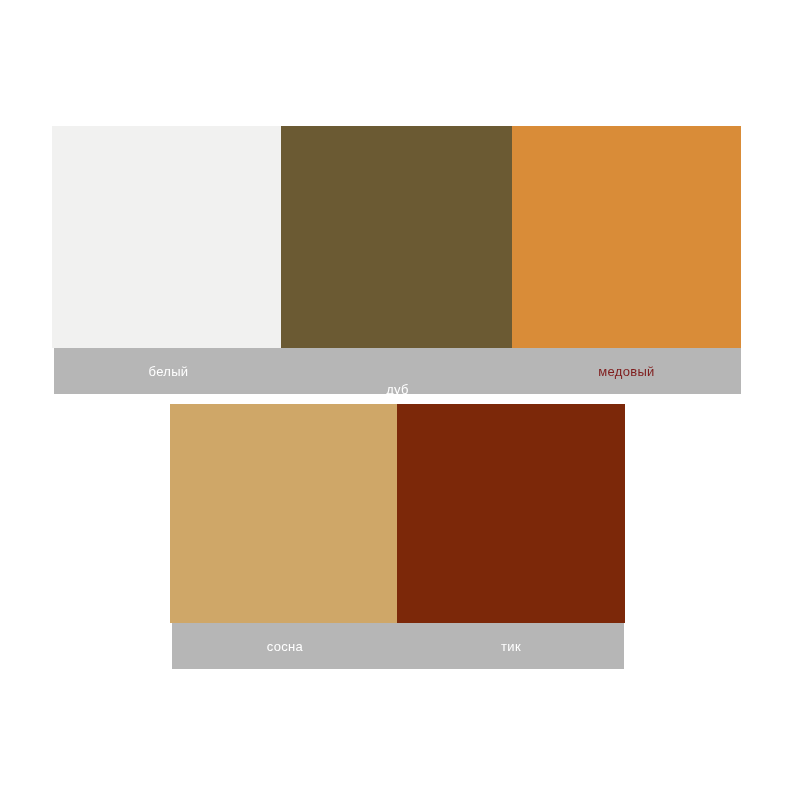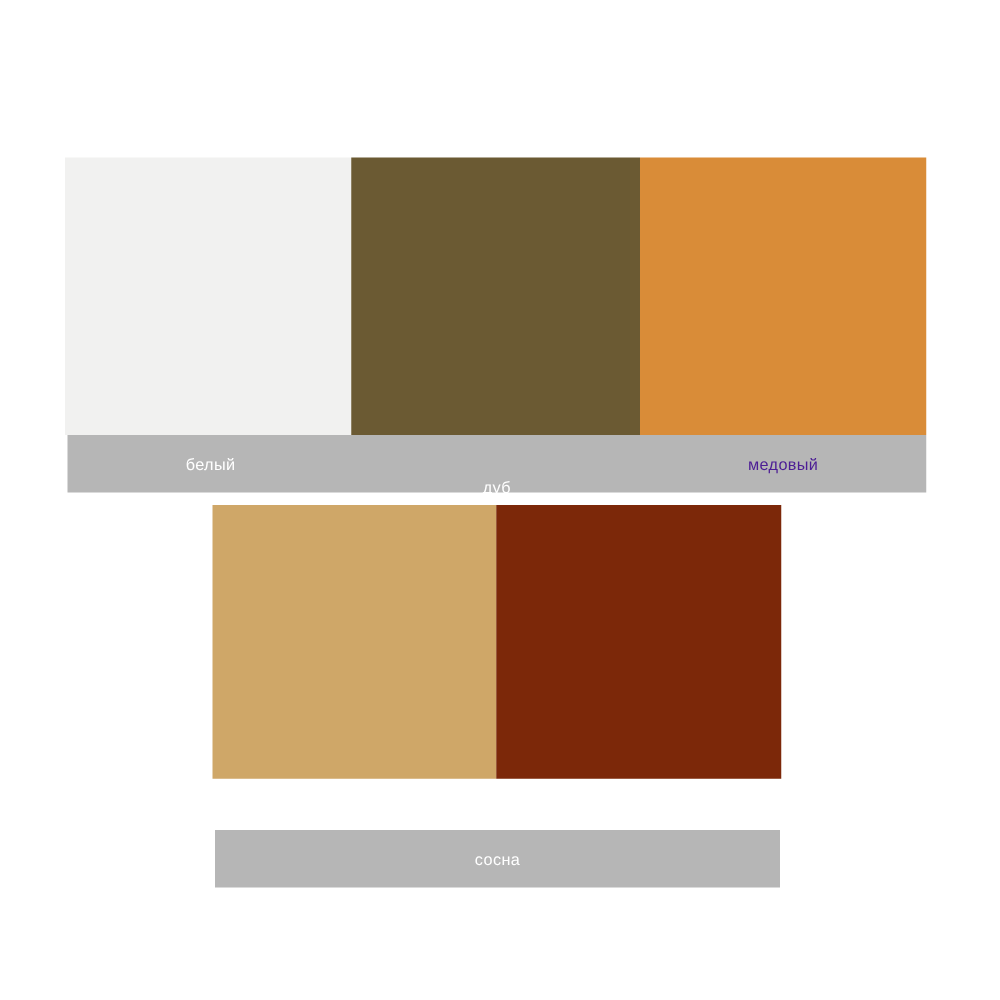--- a/index.html
+++ b/index.html
@@ -106,31 +106,32 @@
 
     <div class="swatch-strip">
       <div class="swatch swatch-white" style="background:#f1f1f0"></div>
       <div class="swatch swatch-oak" style="background:#6b5a33"></div>
       <div class="swatch swatch-honey" style="background:#d98c38"></div>
     </div>
 
     <div class="label-bar" style="background: rgb(182, 182, 182);">
       <div class="label-cell" style="color: rgb(255, 255, 255);">белый</div>
       <div class="label-cell" style="color: rgb(255, 255, 255); margin-top: 36px;">дуб</div>
-      <div class="label-cell" style="color: #4c1d95;">медовый</div>
+      <div class="label-cell" style="color: #7f1d1d;">медовый</div>
     </div>
 
   </div>
 
   <div class="row-bottom">
 
     <div class="swatch-strip">
       <div class="swatch swatch-pine" style="background:#cfa768"></div>
       <div class="swatch swatch-teak" style="background:#7c2809"></div>
     </div>
 
-    <div class="label-bar" style="background: rgb(182, 182, 182); margin-top: 41px;">
+    <div class="label-bar" style="background: rgb(182, 182, 182);">
       <div class="label-cell" style="color: rgb(255, 255, 255);">сосна</div>
+      <div class="label-cell" style="color: rgb(255, 255, 255);">тик</div>
     </div>
 
   </div>
 
 </div>
 
 </body></html>

